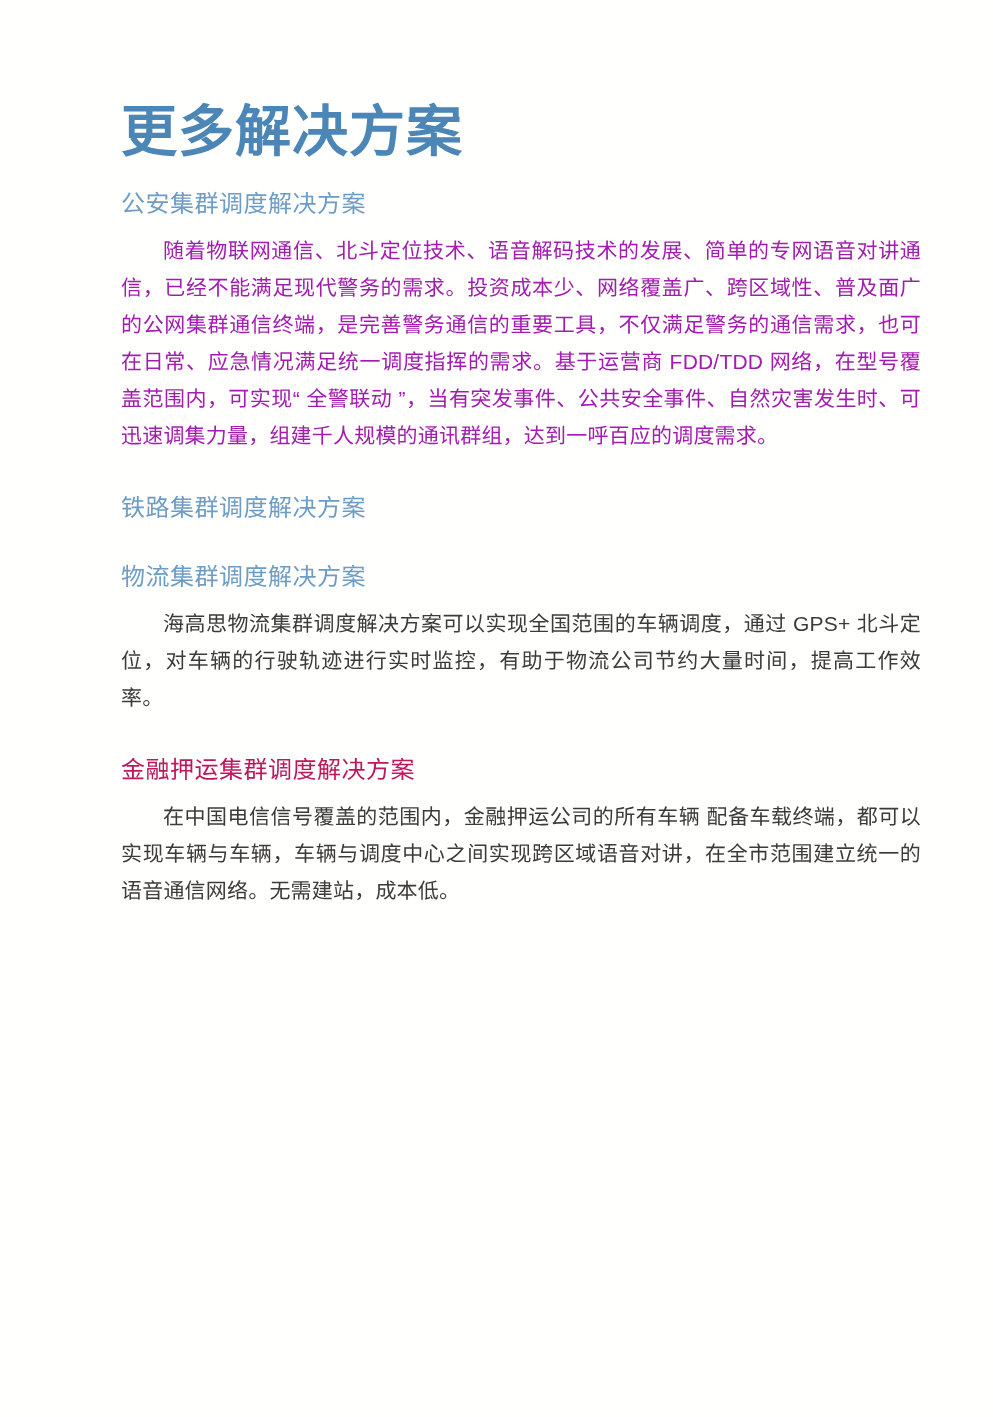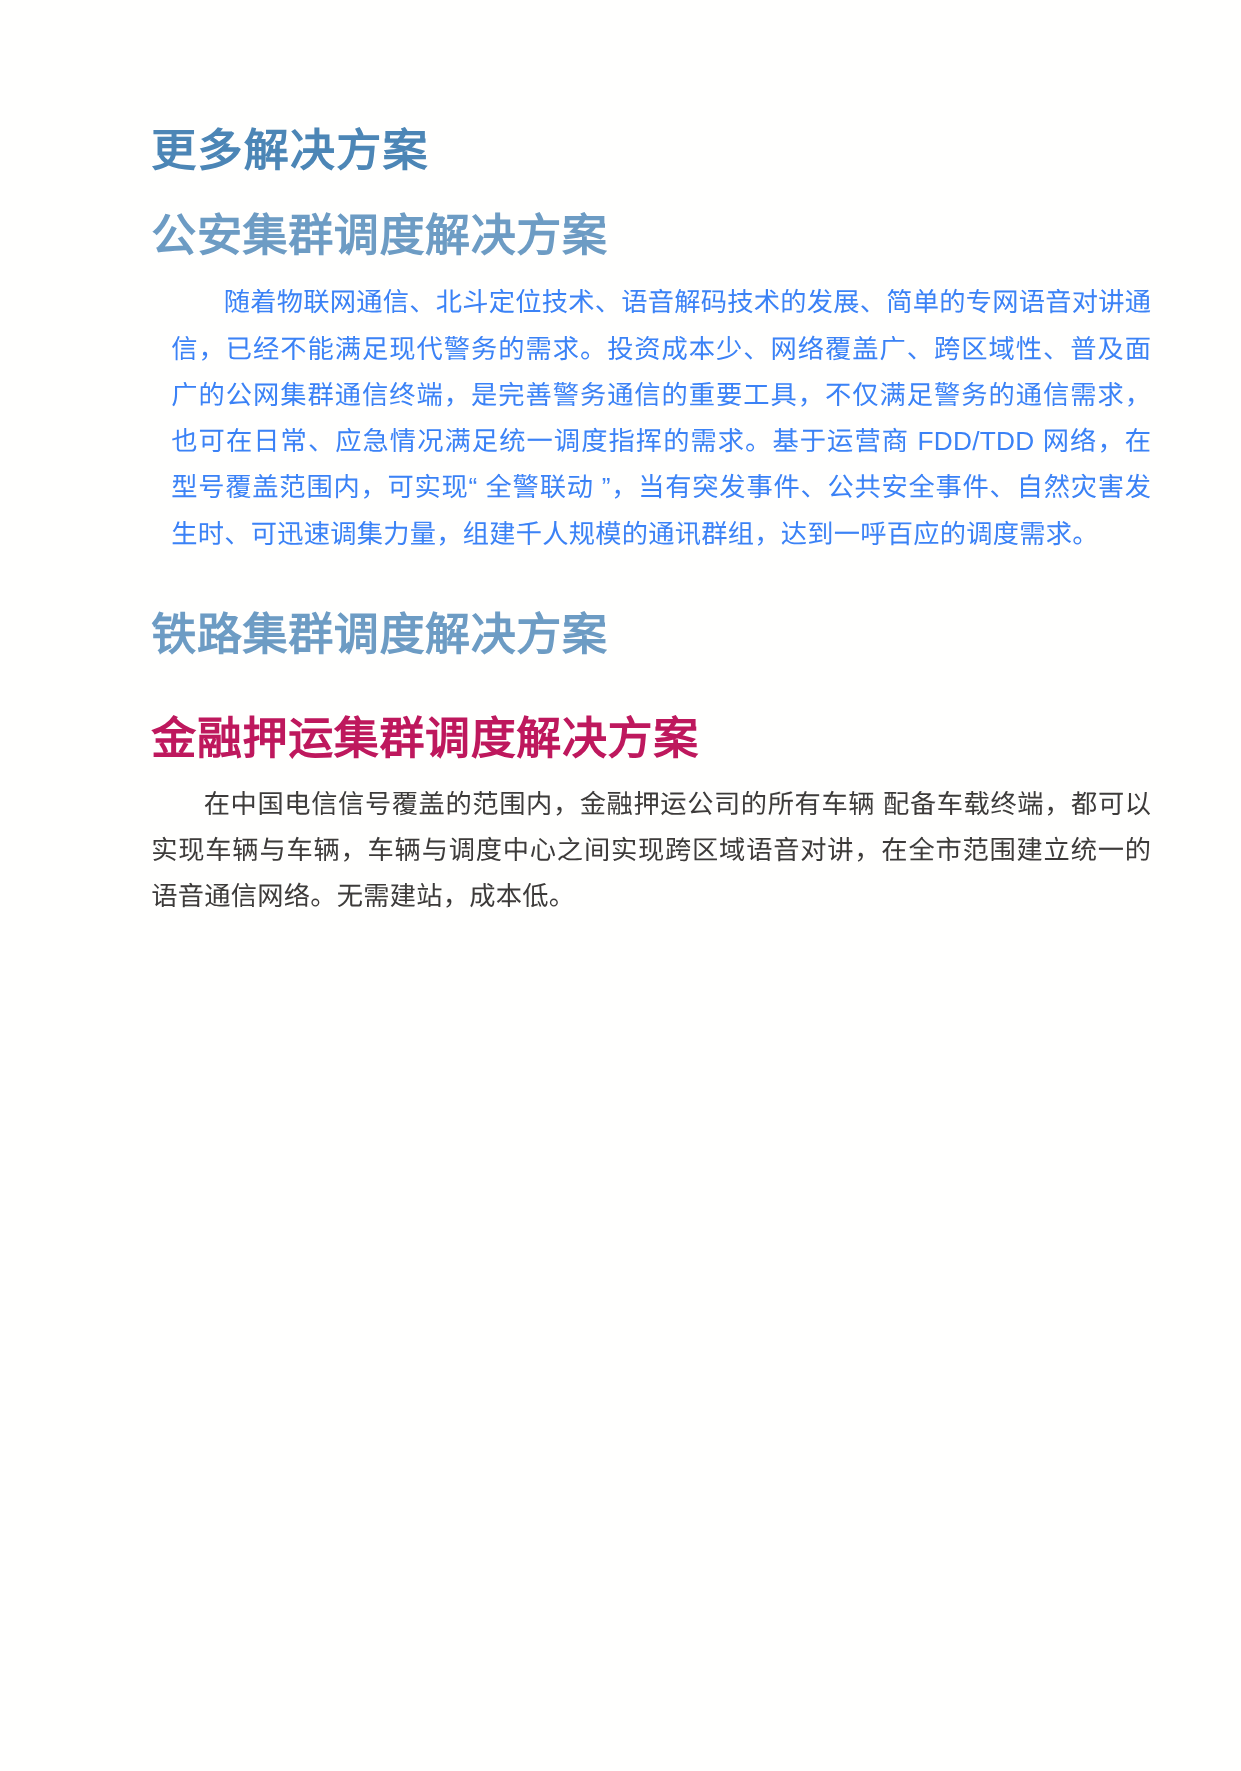--- a/index.html
+++ b/index.html
@@ -12,34 +12,34 @@
     position: relative;
     width: 993px;
     height: 1417px;
     background: #fffffe;
     overflow: hidden;
     box-sizing: border-box;
     padding: 100px 72px 0 121px;
   }
   .doc-title {
     margin: 0 0 26px 0;
-    font-size: 36px;
+    font-size: 56px;
     line-height: 1.15;
     font-weight: 700;
     letter-spacing: 1px;
     color: #4c86b6;
   }
   .doc-section {
     margin: 0 0 40px 0;
   }
   .section-heading {
     margin: 0 0 13px 0;
-    font-size: 36px;
+    font-size: 24px;
     line-height: 1.2;
-    font-weight: 700;
+    font-weight: 400;
     letter-spacing: 0.5px;
     color: #6d9cc4;
   }
   .body-paragraph {
     margin: 0;
     font-size: 21px;
     line-height: 37px;
     color: #3d3b3a;
     text-align: justify;
     text-justify: inter-ideograph;
@@ -48,25 +48,29 @@
   }
 </style>
 </head>
 <body>
 
 <div class="page">
   <h1 class="doc-title" style="color: rgb(76, 134, 182);">更多解决方案</h1>
   <div>
       <section class="doc-section">
         <h2 class="section-heading" style="color: rgb(109, 156, 196);">公安集群调度解决方案</h2>
-        <p class="body-paragraph" style="color: #3b82f6; margin-left: 16px;">随着物联网通信、北斗定位技术、语音解码技术的发展、简单的专网语音对讲通信，已经不能满足现代警务的需求。投资成本少、网络覆盖广、跨区域性、普及面广的公网集群通信终端，是完善警务通信的重要工具，不仅满足警务的通信需求，也可在日常、应急情况满足统一调度指挥的需求。基于运营商 FDD/TDD 网络，在型号覆盖范围内，可实现“ 全警联动 ”，当有突发事件、公共安全事件、自然灾害发生时、可迅速调集力量，组建千人规模的通讯群组，达到一呼百应的调度需求。</p>
+        <p class="body-paragraph" style="color: #a21caf;">随着物联网通信、北斗定位技术、语音解码技术的发展、简单的专网语音对讲通信，已经不能满足现代警务的需求。投资成本少、网络覆盖广、跨区域性、普及面广的公网集群通信终端，是完善警务通信的重要工具，不仅满足警务的通信需求，也可在日常、应急情况满足统一调度指挥的需求。基于运营商 FDD/TDD 网络，在型号覆盖范围内，可实现“ 全警联动 ”，当有突发事件、公共安全事件、自然灾害发生时、可迅速调集力量，组建千人规模的通讯群组，达到一呼百应的调度需求。</p>
       </section>
       <section class="doc-section">
         <h2 class="section-heading" style="color: rgb(109, 156, 196); margin-top: 14px;">铁路集群调度解决方案</h2>
       </section>
       <section class="doc-section">
+      </section>
+      <section class="doc-section">
+        <h2 class="section-heading" style="color: rgb(109, 156, 196);">物流集群调度解决方案</h2>
+        <p class="body-paragraph" style="color: rgb(61, 59, 58);">海高思物流集群调度解决方案可以实现全国范围的车辆调度，通过 GPS+ 北斗定位，对车辆的行驶轨迹进行实时监控，有助于物流公司节约大量时间，提高工作效率。</p>
       </section>
       <section class="doc-section">
         <h2 class="section-heading" style="color: #be185d;">金融押运集群调度解决方案</h2>
         <p class="body-paragraph" style="color: rgb(61, 59, 58);">在中国电信信号覆盖的范围内，金融押运公司的所有车辆 配备车载终端，都可以实现车辆与车辆，车辆与调度中心之间实现跨区域语音对讲，在全市范围建立统一的语音通信网络。无需建站，成本低。</p>
       </section>
     </div>
 </div>
 
 </body></html>

